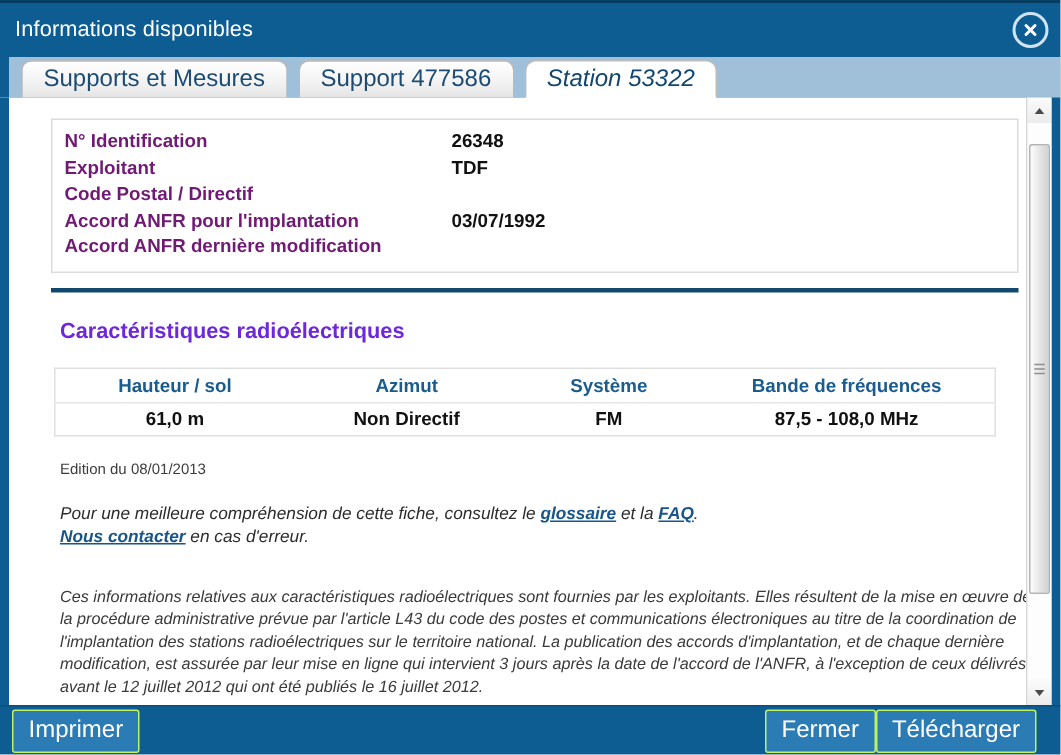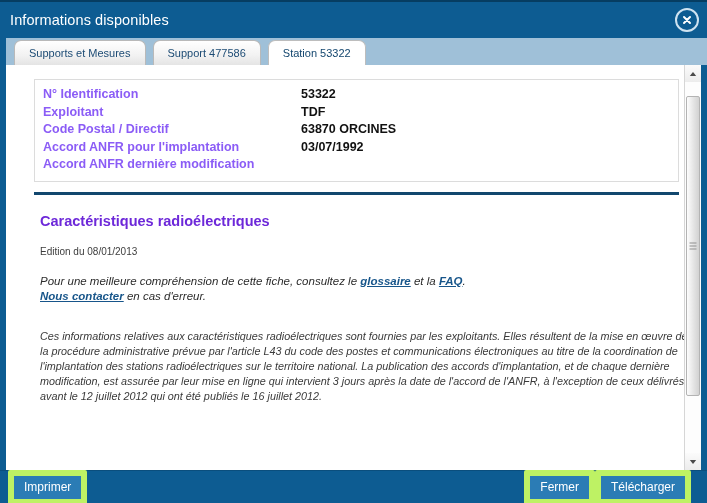--- a/index.html
+++ b/index.html
@@ -57,35 +57,36 @@
     align-items: flex-end;
     padding-left: 8px;
     border-left: 6px solid #0d5c92;
   }
   .tab {
     height: 25px;
     margin-right: 7px;
     padding: 1px 14px;
     display: flex;
     align-items: center;
-    font-size: 11px;
+    font-size: 16px;
     color: #1c4b74;
     background: linear-gradient(to bottom, #ffffff 0%, #f2f2f2 60%, #e4e4e4 100%);
     border: 1px solid #b9b9b9;
     border-bottom: none;
     border-radius: 7px 7px 0 0;
     cursor: pointer;
     white-space: nowrap;
   }
   .tab.active {
     background: #ffffff;
     color: #13466e;
     border-color: #bdbdbd;
     position: relative;
     z-index: 3;
+    font-style: italic;
   }
   .tab.active::after {
     content: "";
     position: absolute;
     left: 0; right: 0; bottom: -1px;
     height: 2px;
     background: #ffffff;
   }
 
   
@@ -107,21 +108,21 @@
 
   
   .info-box {
     border: 1px solid #dcdcdc;
     padding: 6px 8px 7px 8px;
     width: 645px;
   }
   .info-row { display: flex; line-height: 17.5px; }
   .info-label {
     width: 258px;
-    color: #8b5cf6;
+    color: #701a75;
     font-weight: bold;
     font-size: 12.5px;
   }
   .info-value {
     color: #111111;
     font-weight: bold;
     font-size: 12.5px;
   }
 
   .rule {
@@ -238,23 +239,23 @@
     background: #0d5c92;
     position: relative;
     display: flex;
     align-items: center;
     padding: 0 8px;
     border-top: 1px solid #0a4e7d;
   }
   .btn {
     background: #2b7cb5;
     color: #ffffff;
-    font-size: 12px;
+    font-size: 16px;
     padding: 4px 10px 5px 10px;
-    border: 6px solid #bef264;
+    border: 1px solid #bef264;
     border-radius: 2px;
     margin-right: 8px;
     cursor: pointer;
     white-space: nowrap;
   }
   .btn-right { margin-left: auto; margin-right: 0; }
 </style>
 </head>
 <body>
 
@@ -280,44 +281,61 @@
       <span>Station 53322</span>
     </div>
   </div>
 
   <div class="content-frame">
     <div class="scroll-area">
 
       <div class="info-box">
         <div class="info-row">
           <span class="info-label">N° Identification</span>
-          <span class="info-value">53322</span>
+          <span class="info-value">26348</span>
         </div>
         <div class="info-row">
           <span class="info-label">Exploitant</span>
           <span class="info-value">TDF</span>
         </div>
         <div class="info-row">
           <span class="info-label">Code Postal / Directif</span>
-          <span class="info-value">63870 ORCINES</span>
         </div>
         <div class="info-row">
           <span class="info-label">Accord ANFR pour l'implantation</span>
           <span class="info-value">03/07/1992</span>
         </div>
         <div class="info-row">
           <span class="info-label">Accord ANFR dernière modification</span>
           <span class="info-value"></span>
         </div>
       </div>
 
       <div class="rule"></div>
 
       <div class="section-title">Caractéristiques radioélectriques</div>
 
+      <table class="radio-table">
+        <thead>
+          <tr>
+            <th style="width:160px">Hauteur / sol</th>
+            <th style="width:150px">Azimut</th>
+            <th style="width:120px">Système</th>
+            <th style="width:198px">Bande de fréquences</th>
+          </tr>
+        </thead>
+        <tbody>
+          <tr>
+            <td>61,0 m</td>
+            <td>Non Directif</td>
+            <td>FM</td>
+            <td>87,5 - 108,0 MHz</td>
+          </tr>
+        </tbody>
+      </table>
 
       <div class="edition">Edition du 08/01/2013</div>
 
       <div class="note">
         <span>Pour une meilleure compréhension de cette fiche, consultez le </span><a href="#">glossaire</a><span> et la </span><a href="#">FAQ</a><span>.</span><br>
         <a href="#">Nous contacter</a><span> en cas d'erreur.</span>
       </div>
 
       <div class="disclaimer">Ces informations relatives aux caractéristiques radioélectriques sont fournies par les exploitants. Elles résultent de la mise en œuvre de la procédure administrative prévue par l'article L43 du code des postes et communications électroniques au titre de la coordination de l'implantation des stations radioélectriques sur le territoire national. La publication des accords d'implantation, et de chaque dernière modification, est assurée par leur mise en ligne qui intervient 3 jours après la date de l'accord de l'ANFR, à l'exception de ceux délivrés avant le 12 juillet 2012 qui ont été publiés le 16 juillet 2012.</div>
     </div>

